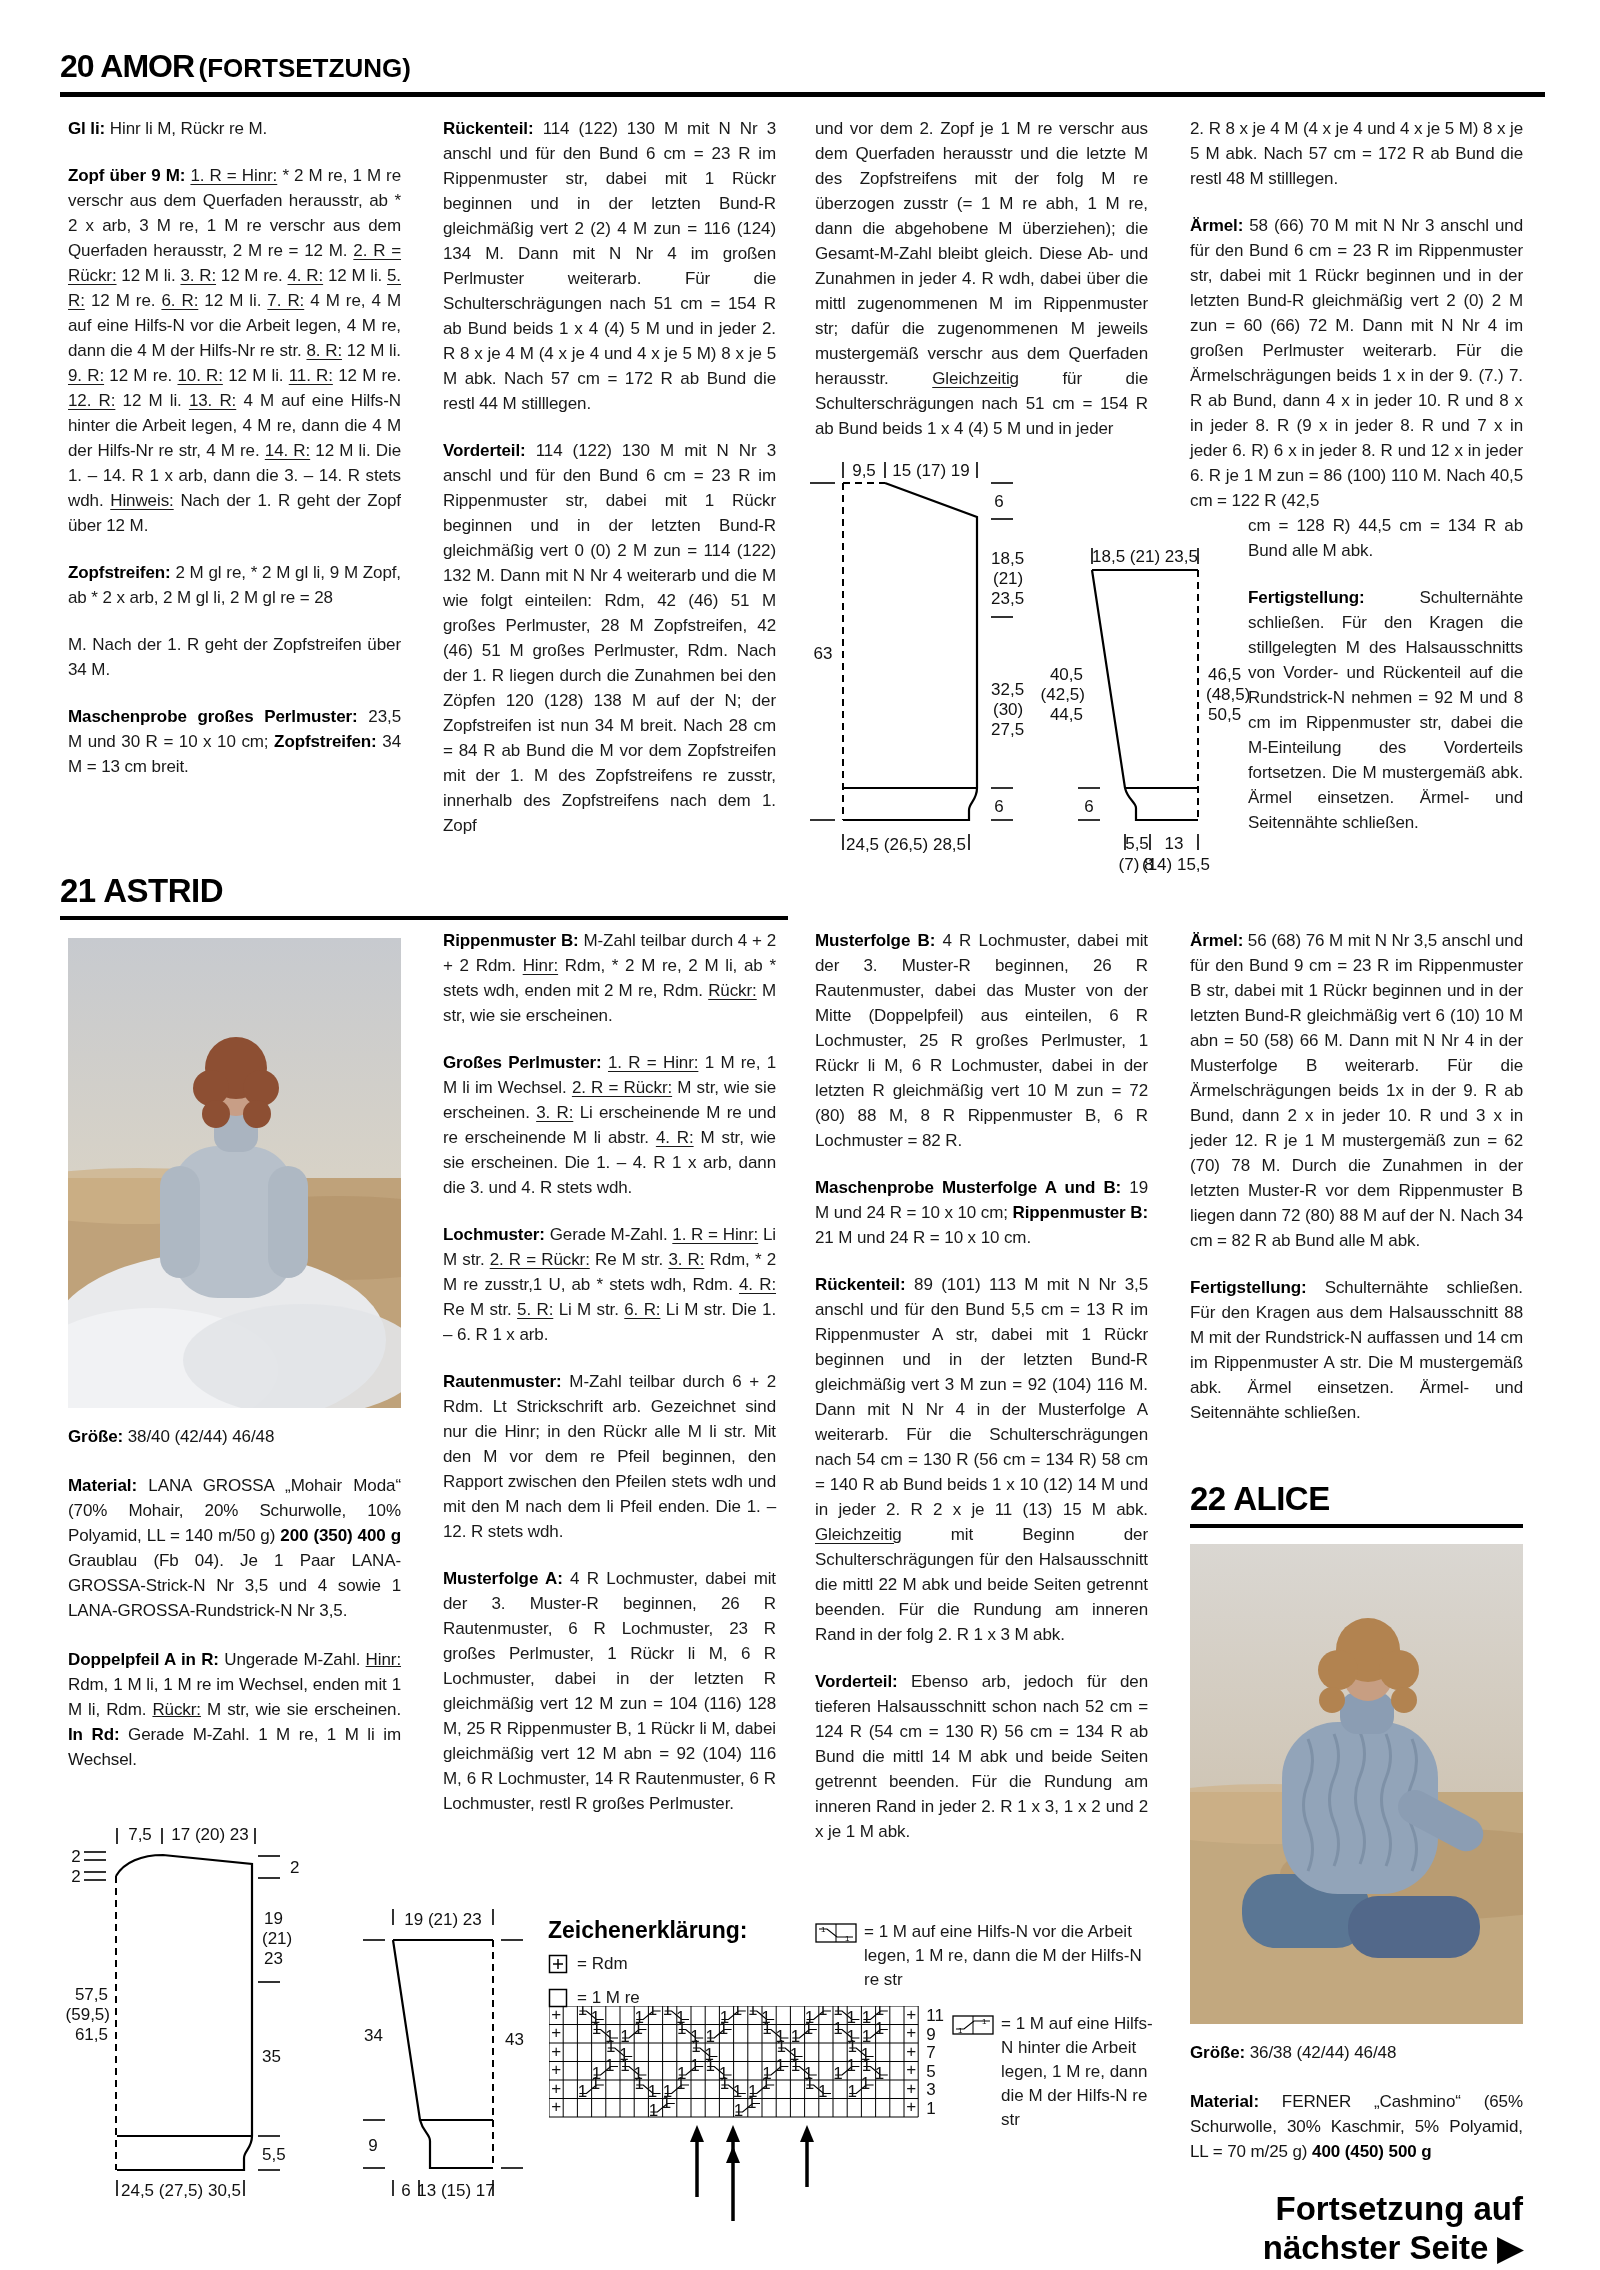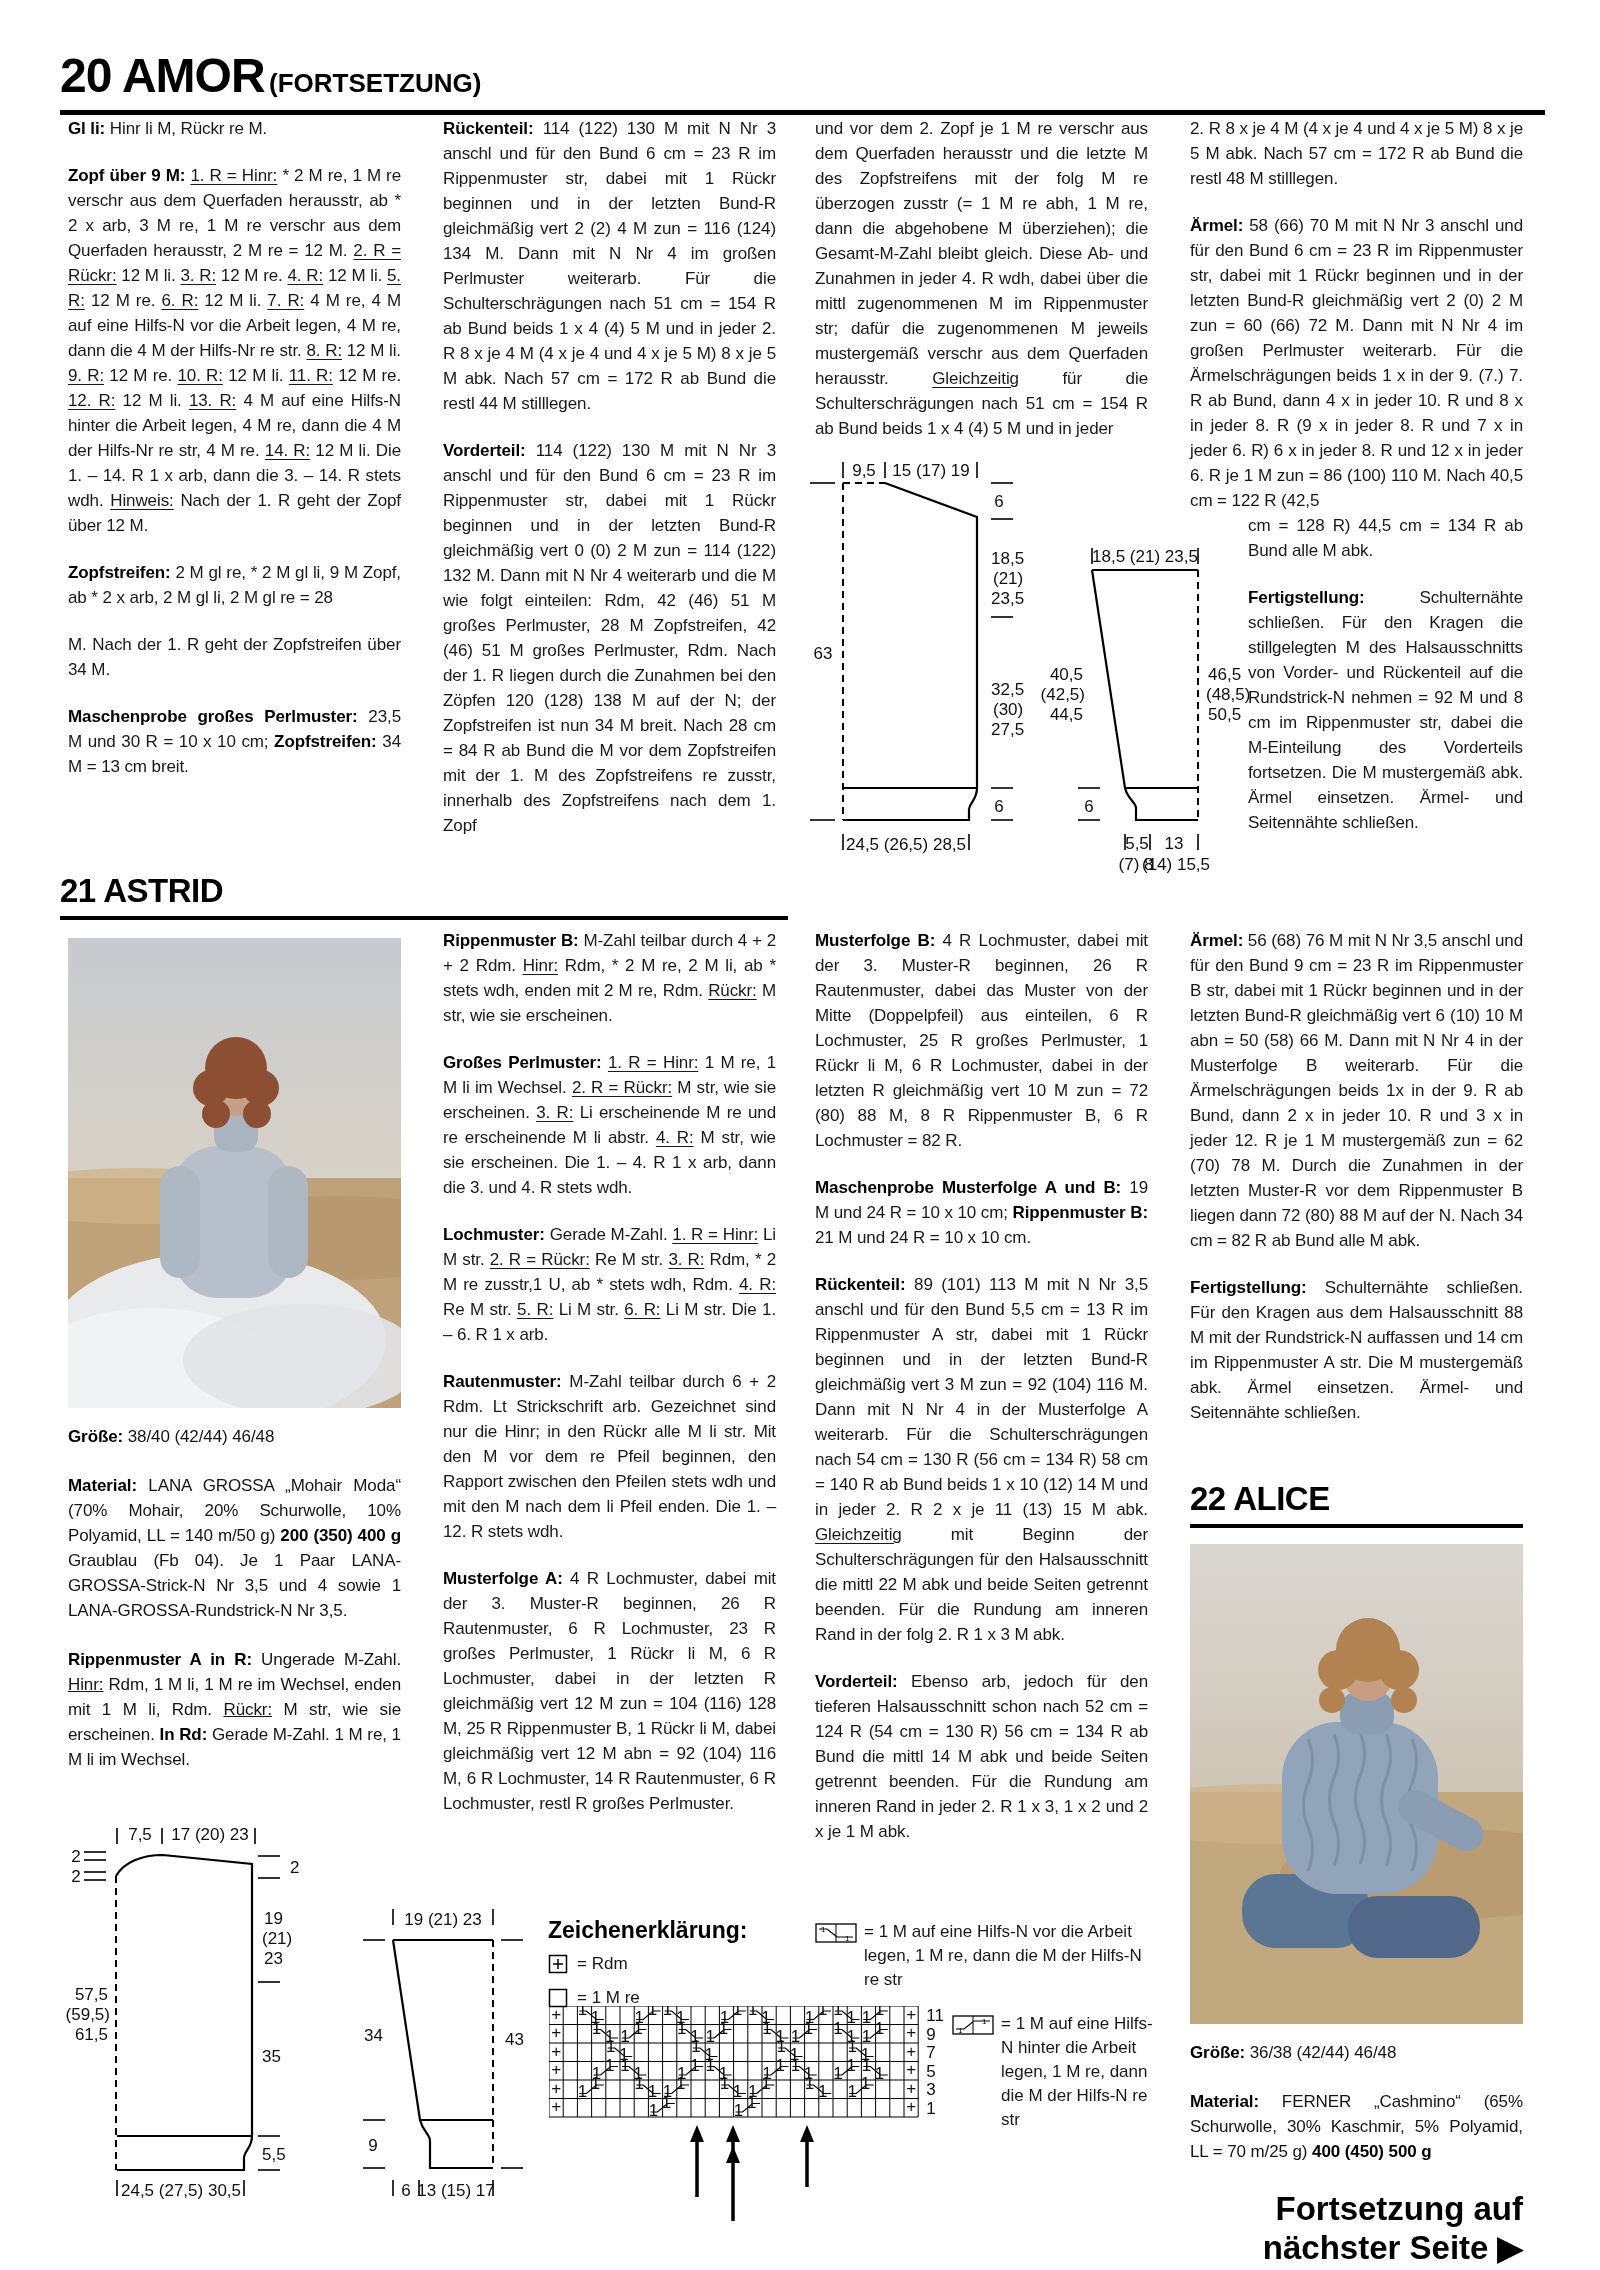--- a/index.html
+++ b/index.html
@@ -4,21 +4,21 @@
 <style>
   html,body{margin:0;padding:0;background:#888;}
   .page{position:relative;width:1600px;height:2270px;background:#fff;color:#151515;
         font-family:"Liberation Sans",sans-serif;overflow:hidden;margin:0 auto;}
   .abs{position:absolute;}
   .col{position:absolute;width:333px;font-size:17px;line-height:25px;text-align:justify;
        letter-spacing:-0.1px;color:#191919;}
   .col p{margin:0 0 22px 0;}
   .col b{font-weight:bold;color:#000;}
   .col u{text-underline-offset:3px;}
-  .h1{font-size:48px;font-weight:bold;letter-spacing:-1px;color:#000;}
+  .h1{font-size:32px;font-weight:bold;letter-spacing:-1px;color:#000;}
   .h1s{font-size:26px;font-weight:bold;color:#000;}
   .h2{font-size:33px;font-weight:bold;letter-spacing:-0.5px;color:#000;}
   .headrule{border-bottom:5px solid #000;padding-bottom:7px;}
   .headrule2{border-bottom:4px solid #000;padding-bottom:6px;}
   .indent58{margin-left:58px;}
   .schem{position:absolute;pointer-events:none;}
   .schem text{font-size:17px;fill:#111;}
   .legend-title{font-size:23px;font-weight:bold;color:#000;}
   .legend{font-size:17px;line-height:24px;color:#191919;}
   .leg-row{display:flex;gap:9px;margin-top:10px;align-items:center;}
@@ -149,21 +149,21 @@
       <rect x="146" y="176" width="44" height="38" rx="15" fill="#aab4c0"></rect>
       <circle cx="168" cy="155" r="23" fill="#c89e86"></circle>
       <circle cx="168" cy="130" r="31" fill="#8d4f33"></circle>
       <circle cx="143" cy="150" r="18" fill="#8d4f33"></circle>
       <circle cx="193" cy="150" r="18" fill="#8d4f33"></circle>
       <circle cx="148" cy="176" r="14" fill="#8d4f33"></circle>
       <circle cx="189" cy="176" r="14" fill="#8d4f33"></circle>
     </svg>
     <p class="caption" style="margin:16px 0 0 0;"><b>Größe:</b> <span>38/40 (42/44) 46/48</span></p>
     <p class="caption" style="margin:24px 0 0 0;"><b>Material:</b> LANA GROSSA „Mohair Moda“ (70% Mohair, 20% Schurwolle, 10% Polyamid, LL = 140 m/50 g) <b>200 (350) 400 g</b> Graublau (Fb 04). Je 1 Paar LANA-GROSSA-Strick-N Nr 3,5 und 4 sowie 1 LANA-GROSSA-Rundstrick-N Nr 3,5.</p>
-    <p class="caption" style="margin:24px 0 0 0;"><b>Rippenmuster A in R:</b> Ungerade M-Zahl. <u>Hinr:</u> Rdm, 1 M li, 1 M re im Wechsel, enden mit 1 M li, Rdm. <u>Rückr:</u> M str, wie sie erscheinen. <b>In Rd:</b> Gerade M-Zahl. 1 M re, 1 M li im Wechsel.</p>
+    <p class="caption" style="margin:24px 0 0 0;"><b>Doppelpfeil A in R:</b> Ungerade M-Zahl. <u>Hinr:</u> Rdm, 1 M li, 1 M re im Wechsel, enden mit 1 M li, Rdm. <u>Rückr:</u> M str, wie sie erscheinen. <b>In Rd:</b> Gerade M-Zahl. 1 M re, 1 M li im Wechsel.</p>
   </div>
 
   <div class="col" style="left:443px;top:928px;">
     <p><b>Rippenmuster B:</b> M-Zahl teilbar durch 4 + 2 + 2 Rdm. <u>Hinr:</u> Rdm, * 2 M re, 2 M li, ab * stets wdh, enden mit 2 M re, Rdm. <u>Rückr:</u> M str, wie sie erscheinen.</p>
     <p><b>Großes Perlmuster:</b> <u>1. R = Hinr:</u> 1 M re, 1 M li im Wechsel. <u>2. R = Rückr:</u> M str, wie sie erscheinen. <u>3. R:</u> Li erscheinende M re und re erscheinende M li abstr. <u>4. R:</u> M str, wie sie erscheinen. Die 1. – 4. R 1 x arb, dann die 3. und 4. R stets wdh.</p>
     <p><b>Lochmuster:</b> Gerade M-Zahl. <u>1. R = Hinr:</u> Li M str. <u>2. R = Rückr:</u> Re M str. <u>3. R:</u> Rdm, * 2 M re zusstr,1 U, ab * stets wdh, Rdm. <u>4. R:</u> Re M str. <u>5. R:</u> Li M str. <u>6. R:</u> Li M str. Die 1. – 6. R 1 x arb.</p>
     <p><b>Rautenmuster:</b> M-Zahl teilbar durch 6 + 2 Rdm. Lt Strickschrift arb. Gezeichnet sind nur die Hinr; in den Rückr alle M li str. Mit den M vor dem re Pfeil beginnen, den Rapport zwischen den Pfeilen stets wdh und mit den M nach dem li Pfeil enden. Die 1. – 12. R stets wdh.</p>
     <p><b>Musterfolge A:</b> 4 R Lochmuster, dabei mit der 3. Muster-R beginnen, 26 R Rautenmuster, 6 R Lochmuster, 23 R großes Perlmuster, 1 Rückr li M, 6 R Lochmuster, dabei in der letzten R gleichmäßig vert 12 M zun = 104 (116) 128 M, 25 R Rippenmuster B, 1 Rückr li M, dabei gleichmäßig vert 12 M abn = 92 (104) 116 M, 6 R Lochmuster, 14 R Rautenmuster, 6 R Lochmuster, restl R großes Perlmuster.</p>
   </div>
   <div class="col" style="left:815px;top:928px;">

